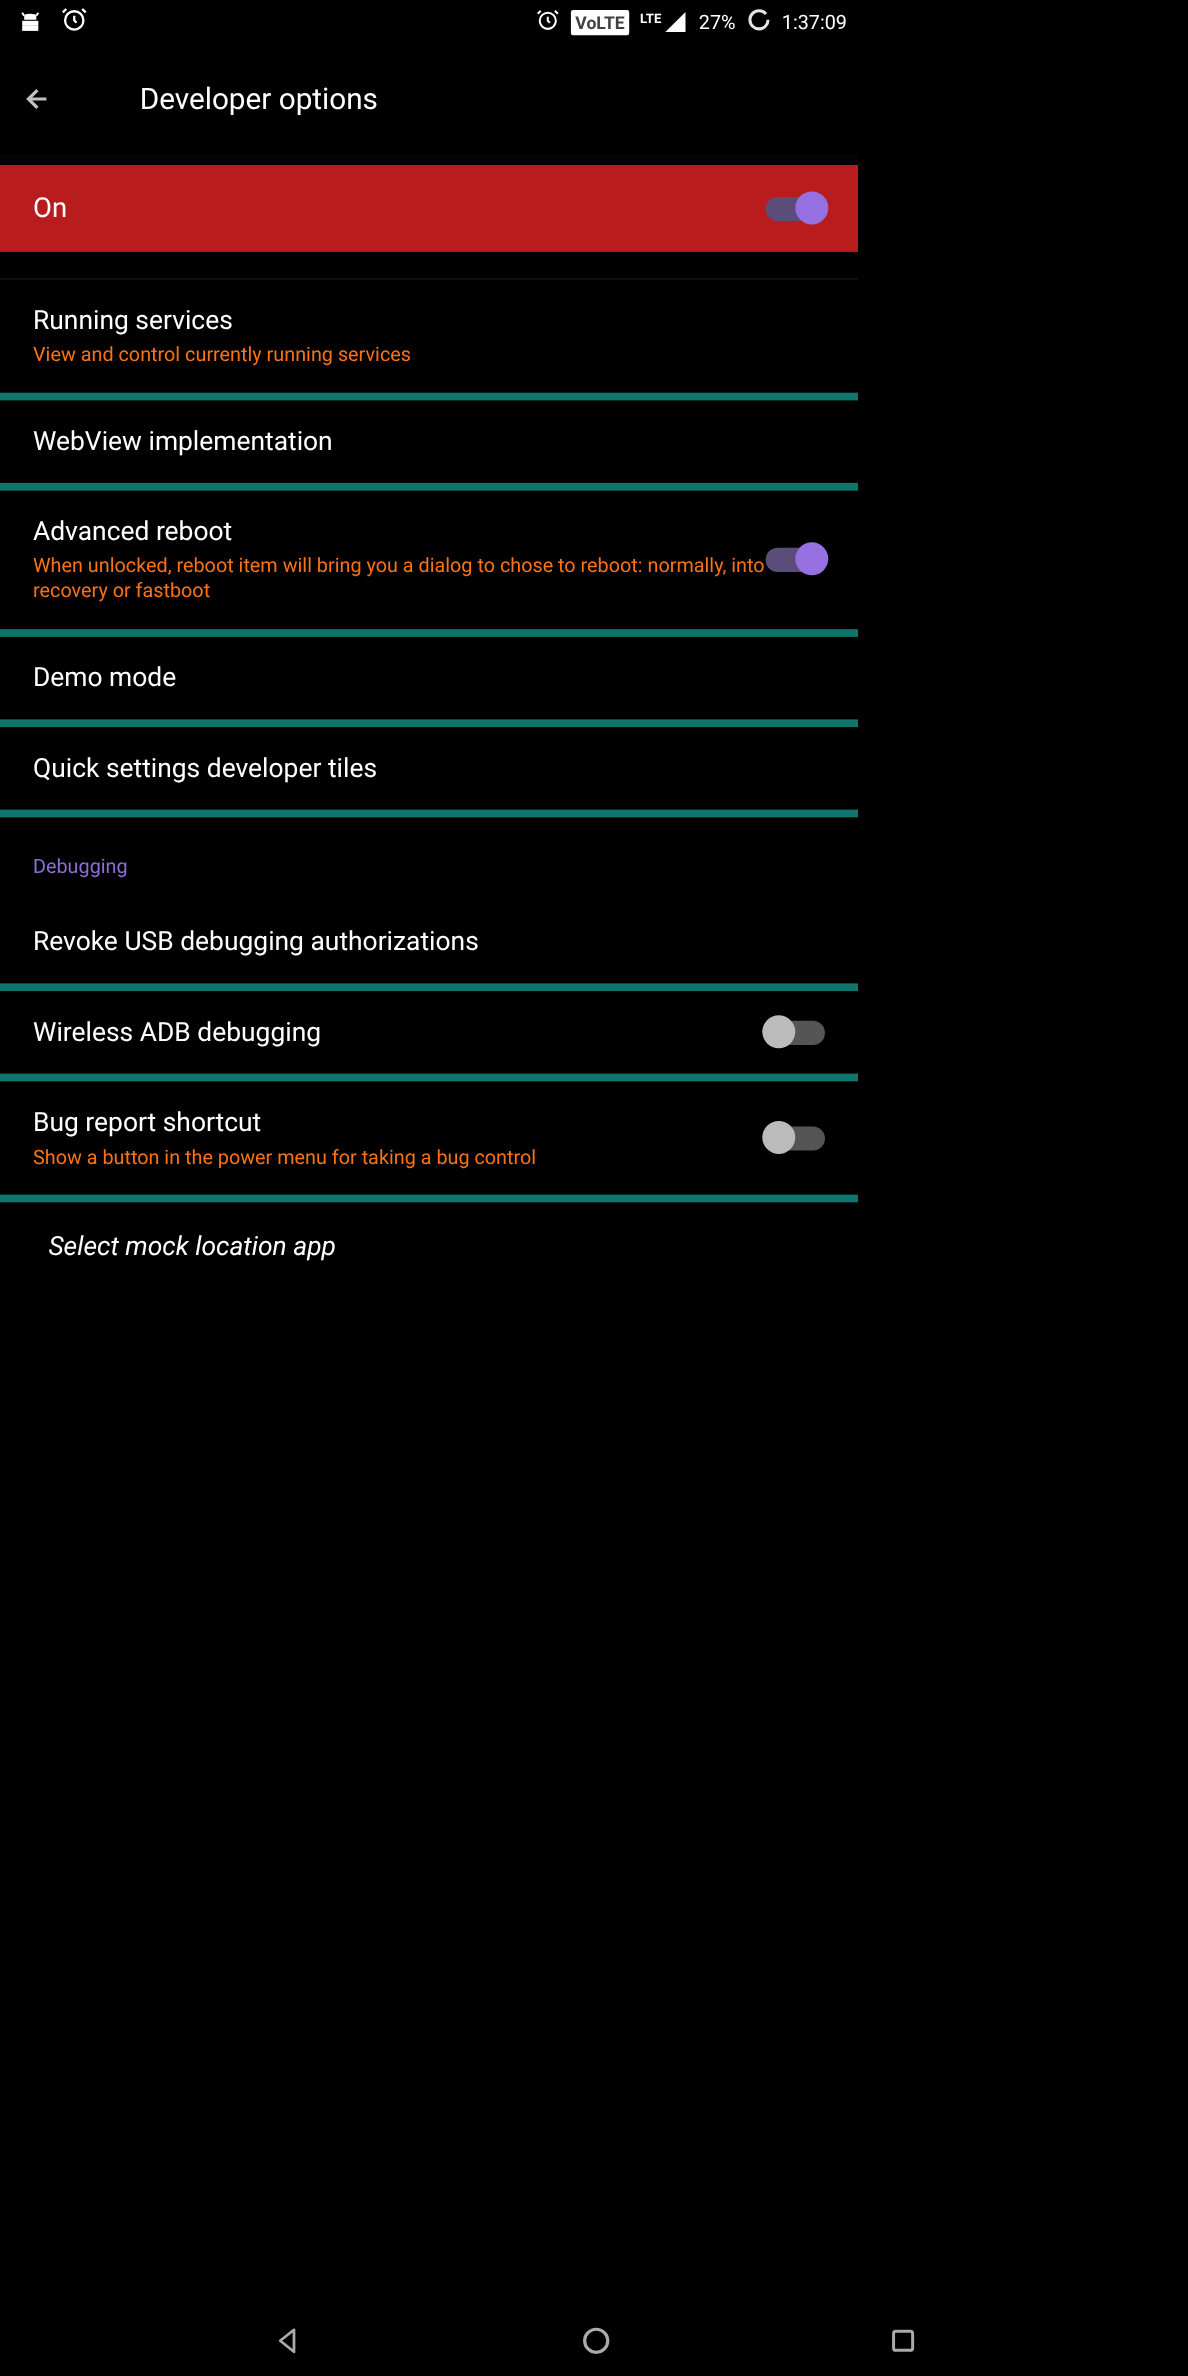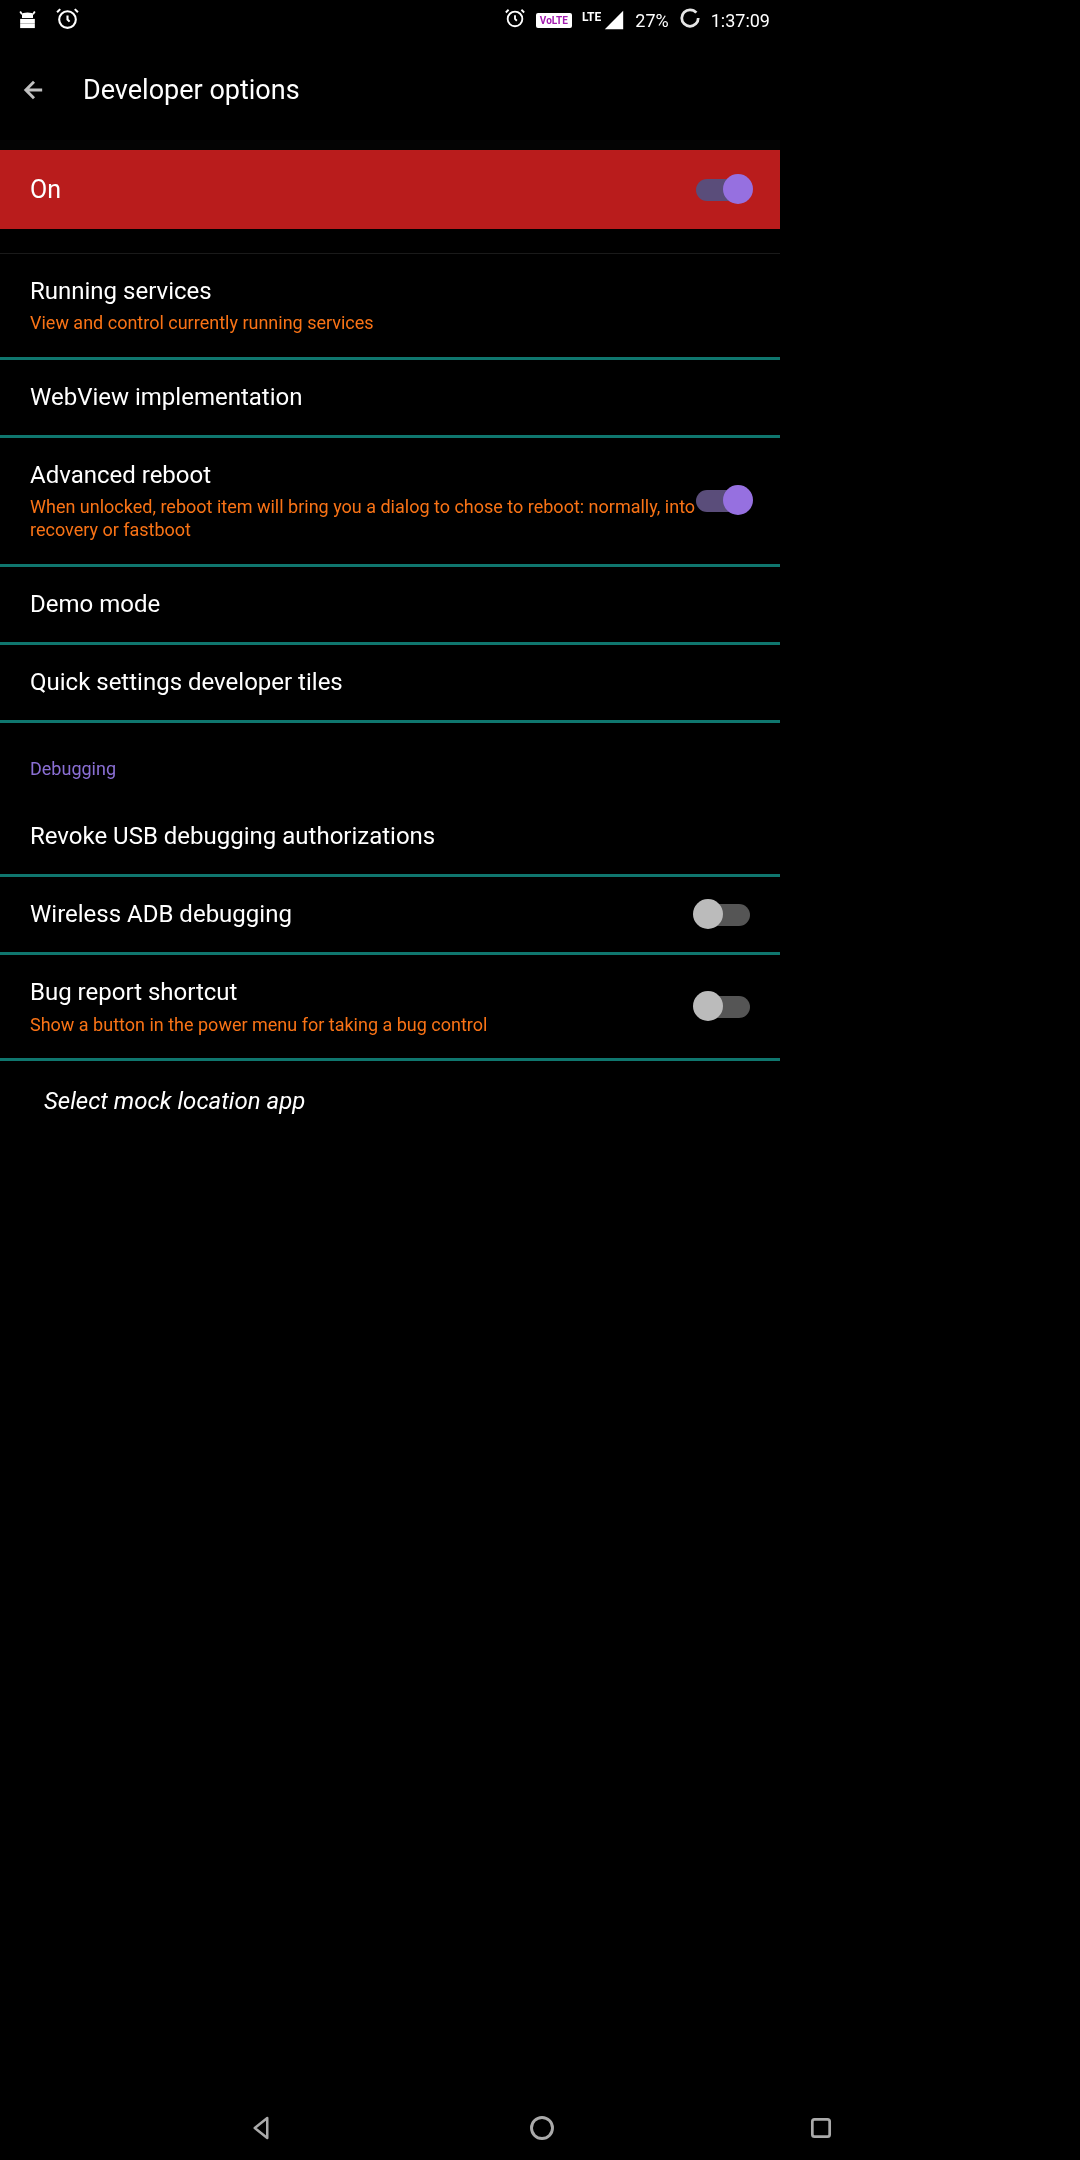--- a/index.html
+++ b/index.html
@@ -46,22 +46,22 @@
     }
     
     .lte-label {
       font-size: 12px;
       font-weight: bold;
       margin-bottom: 6px;
     }
     
     .volte-badge {
       background: #fff;
-      color: #a21caf;
-      font-size: 10px;
+      color: #404040;
+      font-size: 16px;
       font-weight: bold;
       padding: 2px 4px;
       border-radius: 2px;
     }
     
     .wide-hr {
       height: 10px;
       background: #040404;
     }
     
@@ -74,20 +74,21 @@
     }
     
     .back-arrow {
       display: flex;
       align-items: center;
     }
     
     .app-title {
       font-size: 27px;
       font-weight: 400;
+      margin-left: 44px;
     }
     
     .master-toggle {
       display: flex;
       align-items: center;
       justify-content: space-between;
       padding: 25px 30px;
       background: #b91c1c;
     }
     
@@ -100,21 +101,21 @@
       flex-direction: column;
     }
     
     .spacer {
       height: 25px;
       border-bottom: 1px solid #1a1a1a;
     }
     
     .list-item {
       padding: 22px 30px;
-      border-bottom: 3px solid #0f766e;
+      border-bottom: 7px solid #0f766e;
       display: flex;
       align-items: center;
       justify-content: space-between;
     }
     
     .item-text {
       flex: 1;
     }
     
     .item-title {

